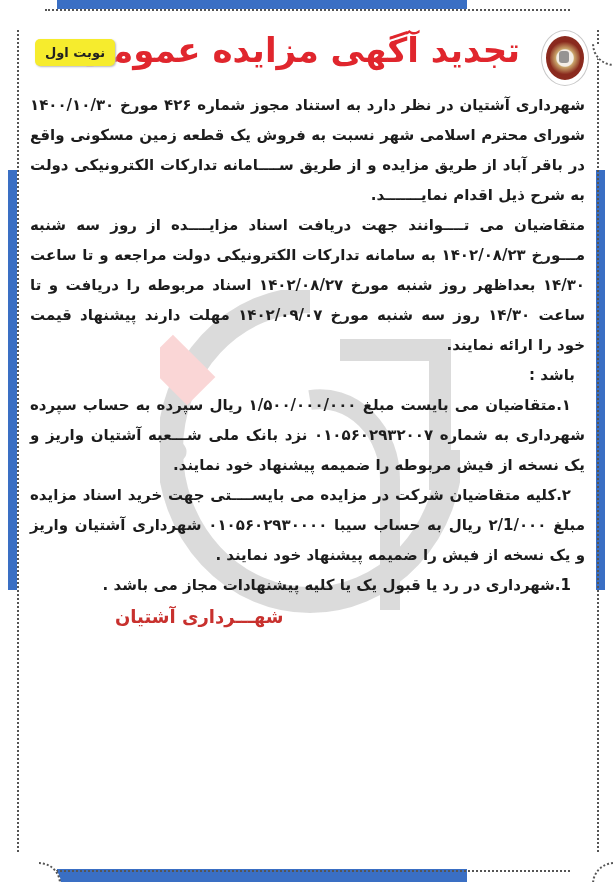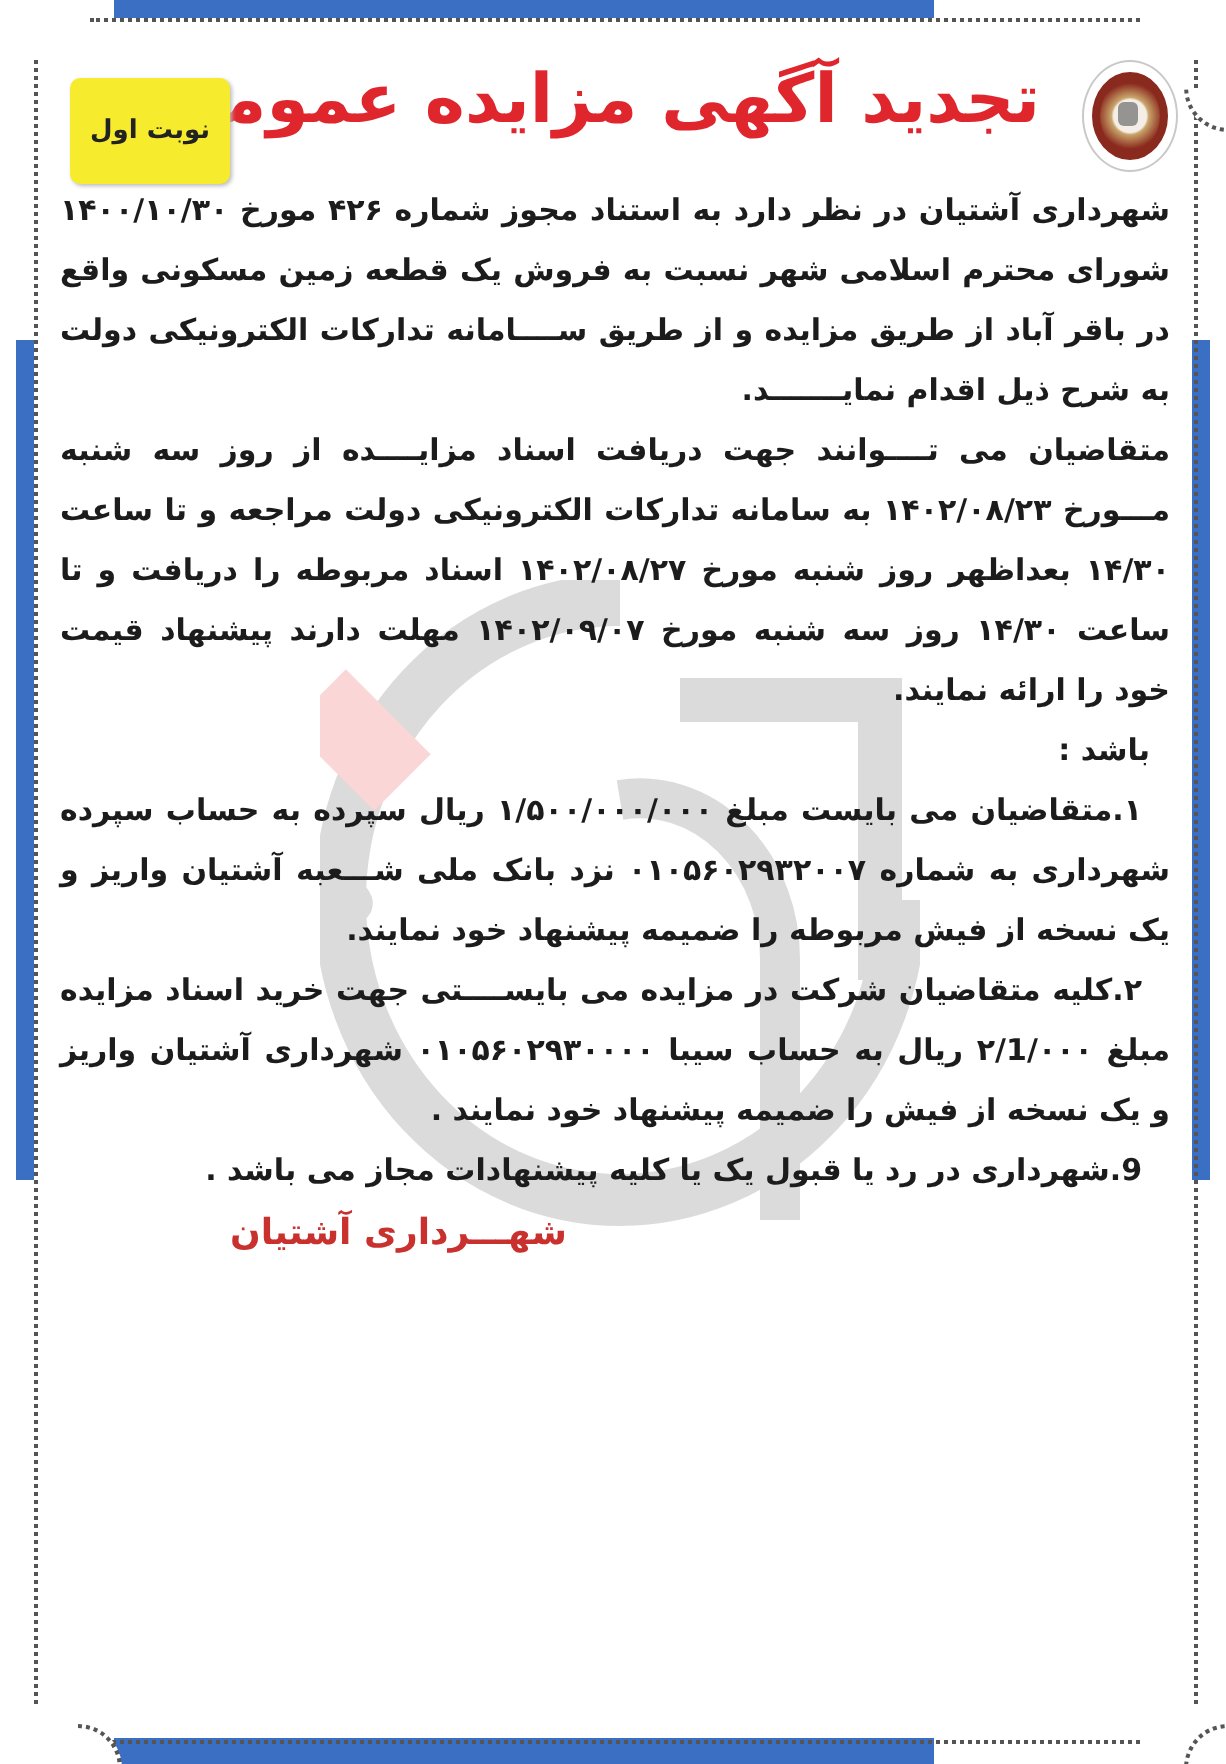--- a/index.html
+++ b/index.html
@@ -119,21 +119,21 @@
       font-family: "DejaVu Sans", sans-serif;
     }
     .badge {
       position: absolute;
       left: 5px;
       top: 11px;
       background: #f6ec2d;
       color: #222;
       font-weight: bold;
       font-size: 13px;
-      padding: 19px 10px;
+      padding: 6px 10px;
       border-radius: 5px;
       box-shadow: 1px 1px 2px #bbb;
     }
 
     .para {
       font-size: 15px;
       font-weight: bold;
       color: #1c1c1c;
       line-height: 30px;
       margin: 0;
@@ -187,16 +187,16 @@
     <div class="title">تجدید آگهی مزایده عمومی</div>
     <div class="badge">نوبت اول</div>
   </div>
 
   <p class="para">شهرداری آشتیان در نظر دارد به استناد مجوز شماره ۴۲۶ مورخ ۱۴۰۰/۱۰/۳۰ شورای محترم اسلامی شهر نسبت به فروش یک قطعه زمین مسکونی واقع در باقر آباد از طریق مزایده و از طریق ســــامانه تدارکات الکترونیکی دولت به شرح ذیل اقدام نمایـــــــد.</p>
   <p class="para">متقاضیان می تــــوانند جهت دریافت اسناد مزایــــده از روز سه شنبه مـــورخ ۱۴۰۲/۰۸/۲۳ به سامانه تدارکات الکترونیکی دولت مراجعه و تا ساعت ۱۴/۳۰ بعداظهر روز شنبه مورخ ۱۴۰۲/۰۸/۲۷ اسناد مربوطه را دریافت و تا ساعت ۱۴/۳۰ روز سه شنبه مورخ ۱۴۰۲/۰۹/۰۷ مهلت دارند پیشنهاد قیمت خود را ارائه نمایند.</p>
 
   <p class="para cond-title">باشد :</p>
   <p class="para item-first">۱.متقاضیان می بایست مبلغ ۱/۵۰۰/۰۰۰/۰۰۰ ریال سپرده به حساب سپرده شهرداری به شماره ۰۱۰۵۶۰۲۹۳۲۰۰۷ نزد بانک ملی شـــعبه آشتیان واریز و یک نسخه از فیش مربوطه را ضمیمه پیشنهاد خود نمایند.</p>
   <p class="para item-first">۲.کلیه متقاضیان شرکت در مزایده می بایســــتی جهت خرید اسناد مزایده مبلغ ۲/1/۰۰۰ ریال به حساب سیبا ۰۱۰۵۶۰۲۹۳۰۰۰۰ شهرداری آشتیان واریز و یک نسخه از فیش را ضمیمه پیشنهاد خود نمایند .</p>
-  <p class="para item-first">9.شهرداری در رد یا قبول یک یا کلیه پیشنهادات مجاز می باشد .</p>
+  <p class="para item-first">1.شهرداری در رد یا قبول یک یا کلیه پیشنهادات مجاز می باشد .</p>
 
   <div class="signature">شهـــرداری آشتیان</div>
 </div>
 
 </body></html>

